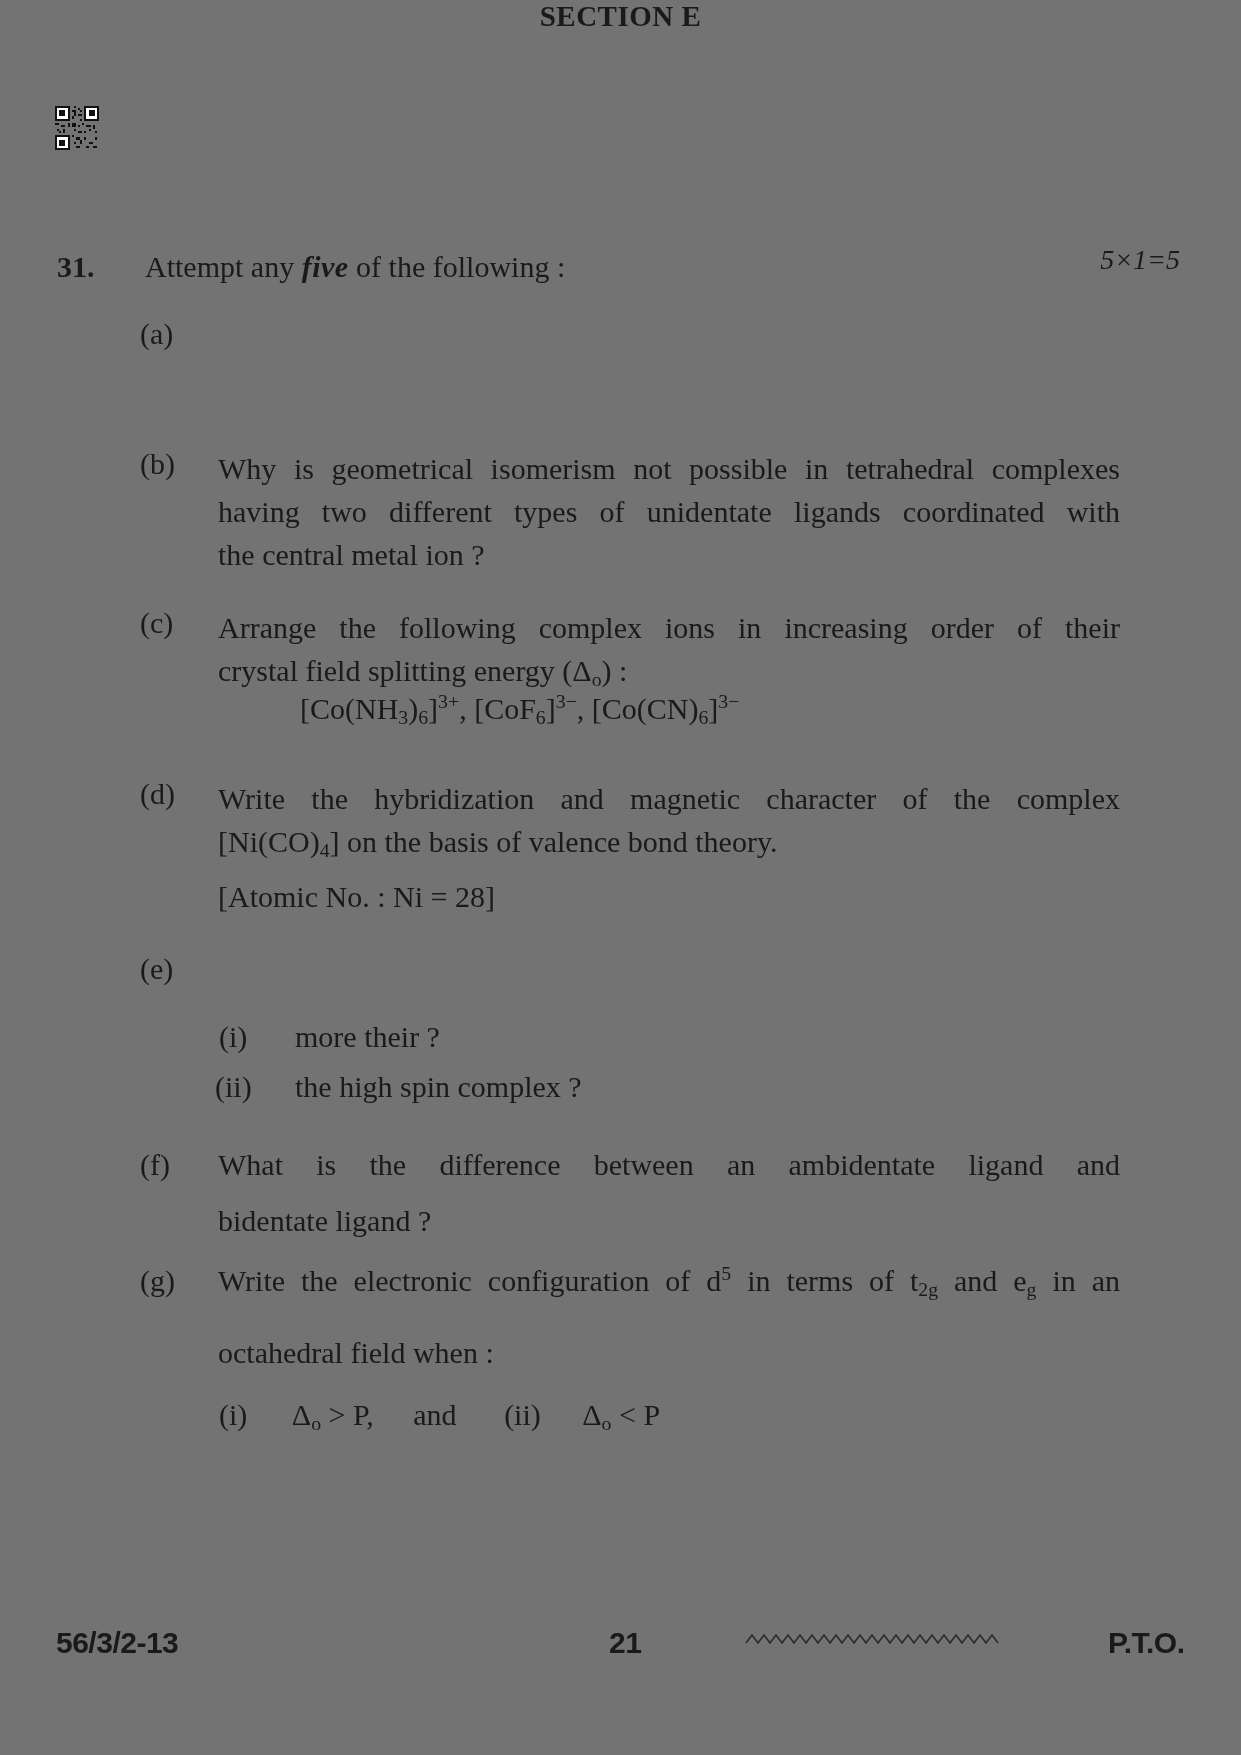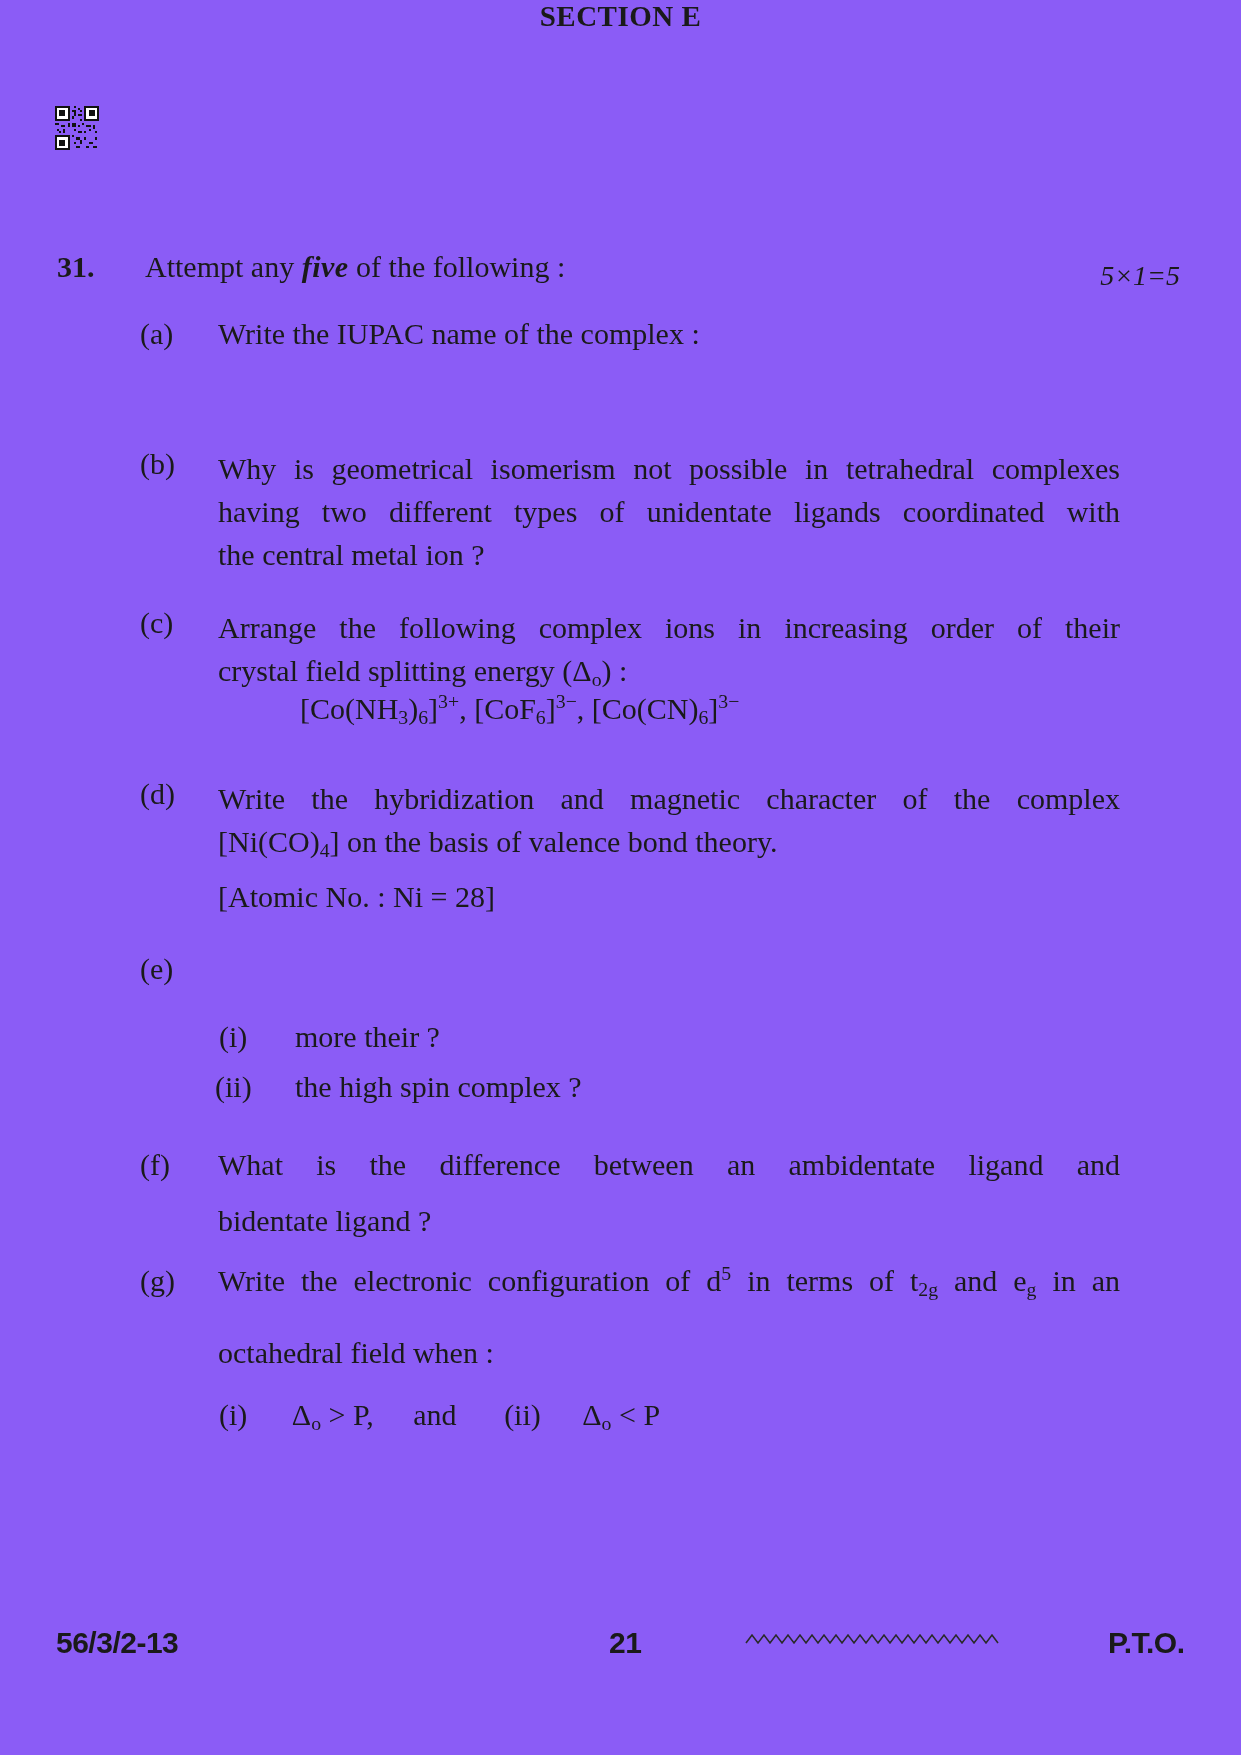--- a/index.html
+++ b/index.html
@@ -1,20 +1,20 @@
 <!DOCTYPE html>
 <html><head>
 <meta charset="utf-8">
 <style>
   html,body { margin:0; padding:0; background:#e8e8e8; }
   .page {
     position:relative;
     width:1241px; height:1755px;
     margin:0 auto;
-    background:#8b5cf6;
+    background:#737373;
     color:#1a1a1a;
     font-family:"Liberation Serif","DejaVu Serif",serif;
     font-size:30px;
     overflow:hidden;
   }
   .abs { position:absolute; }
   .body-col { width:902px; }
   .lh { line-height:43px; }
   .jline { text-align:justify; text-align-last:justify; }
   .plabel { font-family:"Liberation Serif",serif; }
@@ -85,24 +85,23 @@
         <rect x="19" y="15" width="1" height="1"></rect>
         <rect x="15" y="19" width="1" height="1"></rect>
       <rect x="18" y="19" width="2" height="1"></rect>
     </g>
   </svg>
 
   <div class="abs section-title">SECTION E</div>
 
   <div class="abs qnum" style="left:57px; top:250px;">31.</div>
   <div class="abs" style="left:145px; top:250px;">Attempt any <b><i>five</i></b> of the following :</div>
-  <div class="abs marks" style="right:61px; top:260px;text-align:right;">5×1=5</div>
+  <div class="abs marks" style="right:61px; top:244px;text-align:right;">5×1=5</div>
 
   <div class="abs plabel" style="left:140px; top:317px;">(a)</div>
-  <div class="abs" style="left:218px; top:317px;">Write the IUPAC name of the complex :</div>
 
   <div class="abs plabel" style="left:140px; top:447px;">(b)</div>
   <div class="abs body-col lh" style="left:218px; top:447px;">
     <div class="jline">Why is geometrical isomerism not possible in tetrahedral complexes</div>
     <div class="jline">having two different types of unidentate ligands coordinated with</div>
     <div>the central metal ion ?</div>
   </div>
 
   <div class="abs plabel" style="left:140px; top:606px;">(c)</div>
   <div class="abs body-col lh" style="left:218px; top:606px;">

